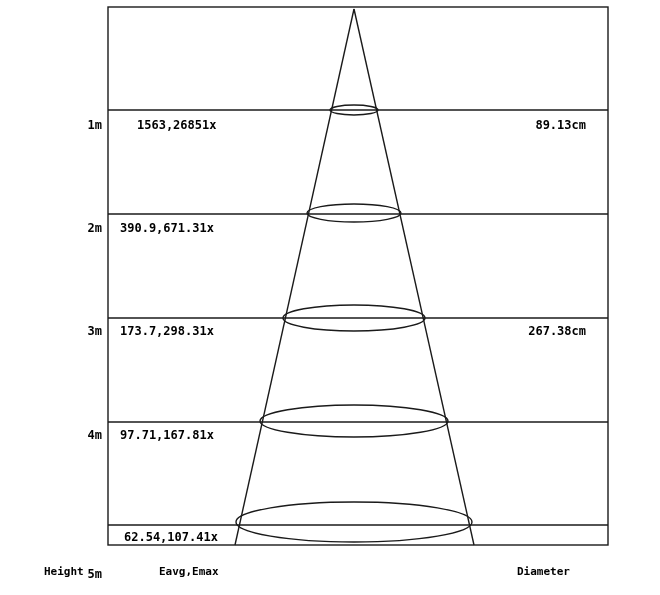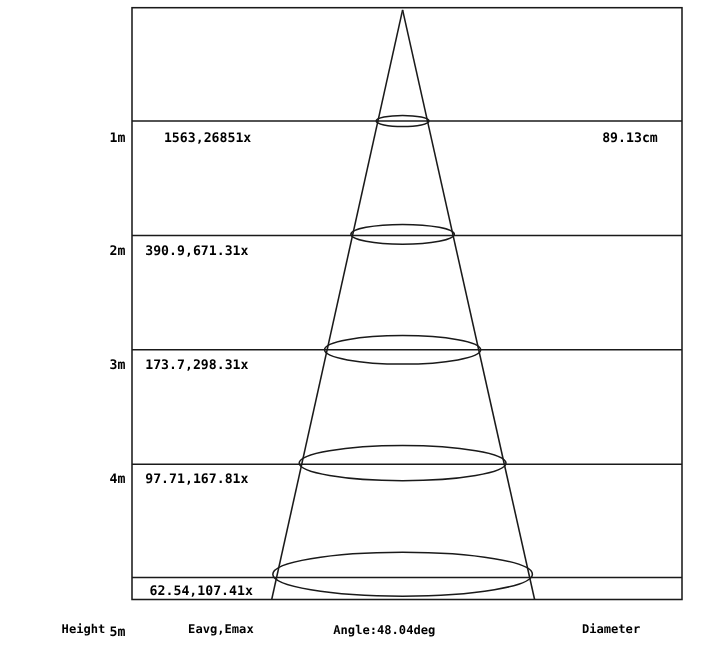--- a/index.html
+++ b/index.html
@@ -10,21 +10,21 @@
   body {
     width: 660px;
     height: 595px;
     font-family: "DejaVu Sans Mono", "Liberation Mono", monospace;
     color: #000000;
     position: relative;
     overflow: hidden;
   }
   #stage {
     position: absolute;
-    left: 16px; top: 0;
+    left: 4px; top: 0;
     width: 584px;
     height: 595px;
   }
   #beam-svg {
     position: absolute;
     left: 0; top: 0;
   }
   .row-label {
     position: absolute;
     font-size: 12px;
@@ -81,25 +81,25 @@
 
   <div class="row-label height-label" style="left:58px; top:118px; width:40px;">1m</div>
   <div class="row-label lux-label" style="left:133px; top:118px;">1563,26851x</div>
   <div class="row-label dia-label" style="left:430px; top:118px; width:152px;">89.13cm</div>
 
   <div class="row-label height-label" style="left:58px; top:221px; width:40px;">2m</div>
   <div class="row-label lux-label" style="left:116px; top:221px;">390.9,671.31x</div>
 
   <div class="row-label height-label" style="left:58px; top:324px; width:40px;">3m</div>
   <div class="row-label lux-label" style="left:116px; top:324px;">173.7,298.31x</div>
+  <div class="row-label dia-label" style="left:430px; top:324px; width:152px;">267.38cm</div>
 
   <div class="row-label height-label" style="left:58px; top:428px; width:40px;text-align:right;">4m</div>
   <div class="row-label lux-label" style="left:116px; top:428px;">97.71,167.81x</div>
 
   <div class="row-label height-label" style="left:58px; top:530px; width:40px;margin-top:37px;">5m</div>
   <div class="row-label lux-label" style="left:120px; top:530px;">62.54,107.41x</div>
 
   <div class="footer-label" style="left:40px; top:565px;">Height</div>
   <div class="footer-label" style="left:155px; top:565px;">Eavg,Emax</div>
-  <div class="footer-label" style="left:287px; top:566px;">Angle:48.04deg</div>
   <div class="footer-label" style="left:513px; top:565px;">Diameter</div>
 
 </div>
 
 </body></html>

